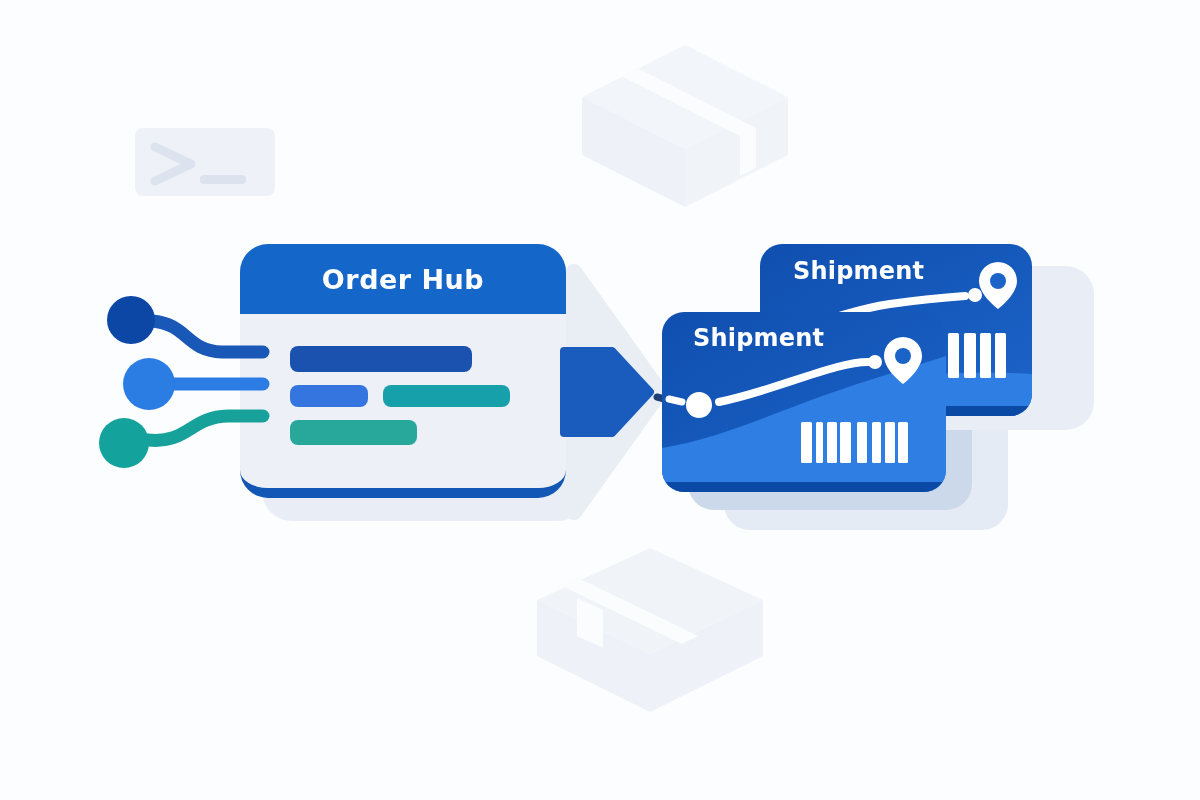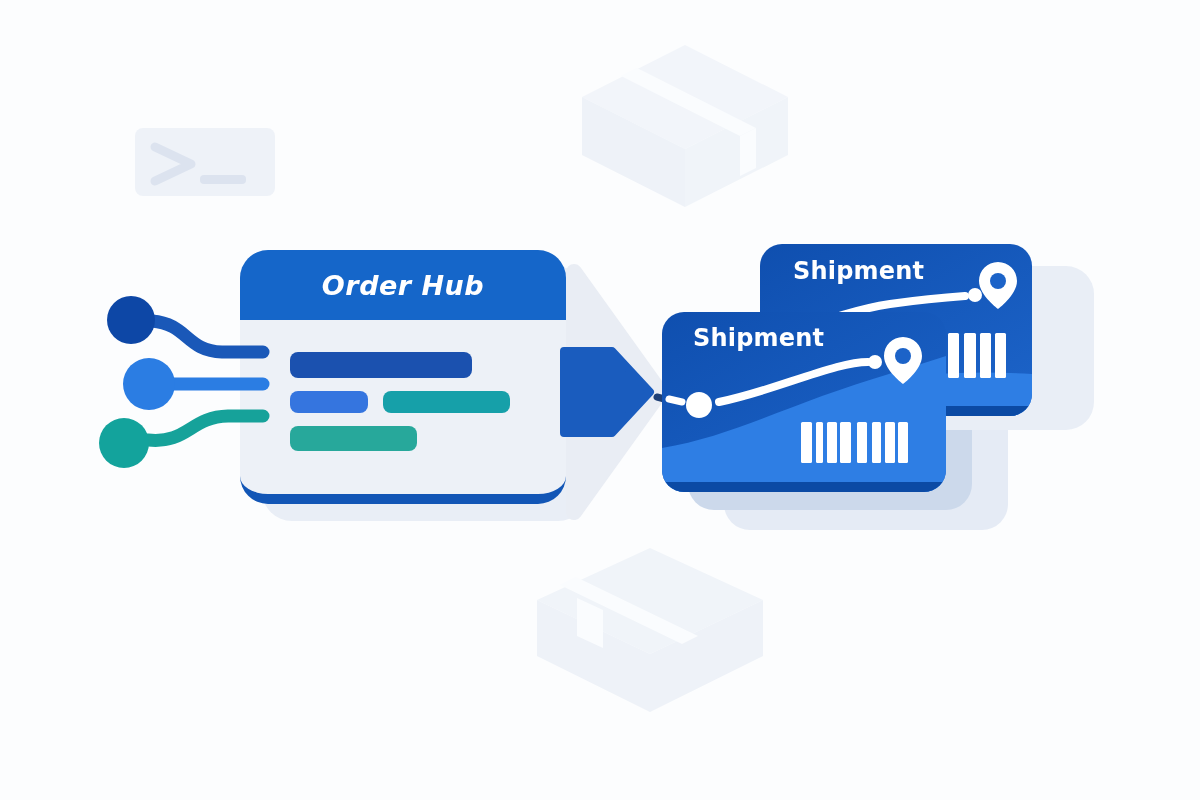--- a/index.html
+++ b/index.html
@@ -36,22 +36,22 @@
   .card-title{fill:#ffffff;font-family:"DejaVu Sans","Liberation Sans",sans-serif;
               font-weight:700;font-size:24px;letter-spacing:0.2px;}
 
   
   .oh-shadow{left:262px;top:267px;width:326px;height:254px;border-radius:30px;background:var(--shadow-back);}
   .fs2{left:724px;top:352px;width:284px;height:178px;border-radius:26px;background:var(--shadow-light);}
   .fs1{left:688px;top:332px;width:284px;height:178px;border-radius:26px;background:var(--shadow-mid);}
   .bs {left:822px;top:266px;width:272px;height:164px;border-radius:28px;background:var(--shadow-back);}
 
   
-  .oh-card{left:240px;top:250px;width:326px;height:244px;background:var(--card-body);
-           border-radius:28px;border-bottom:10px solid var(--card-edge-blue);font-style:italic;}
+  .oh-card{left:240px;top:244px;width:326px;height:244px;background:var(--card-body);
+           border-radius:28px;border-bottom:10px solid var(--card-edge-blue);}
   .oh-header{position:absolute;left:0;right:0;top:0;height:70px;background:var(--header-blue);
              border-radius:28px 28px 0 0;display:flex;align-items:center;justify-content:center;}
   .oh-title{color:#fff;font-size:27px;font-weight:700;letter-spacing:.5px;}
   .bar{position:absolute;border-radius:8px;}
   .bar-a{left:50px;top:102px;width:182px;height:26px;background:var(--bar-dark-blue);}
   .bar-b{left:50px;top:141px;width:78px;height:22px;background:var(--bar-blue);}
   .bar-c{left:143px;top:141px;width:127px;height:22px;background:var(--bar-teal);}
   .bar-d{left:50px;top:176px;width:127px;height:25px;background:var(--bar-teal-2);}
 
   .ship-front{left:662px;top:312px;}

